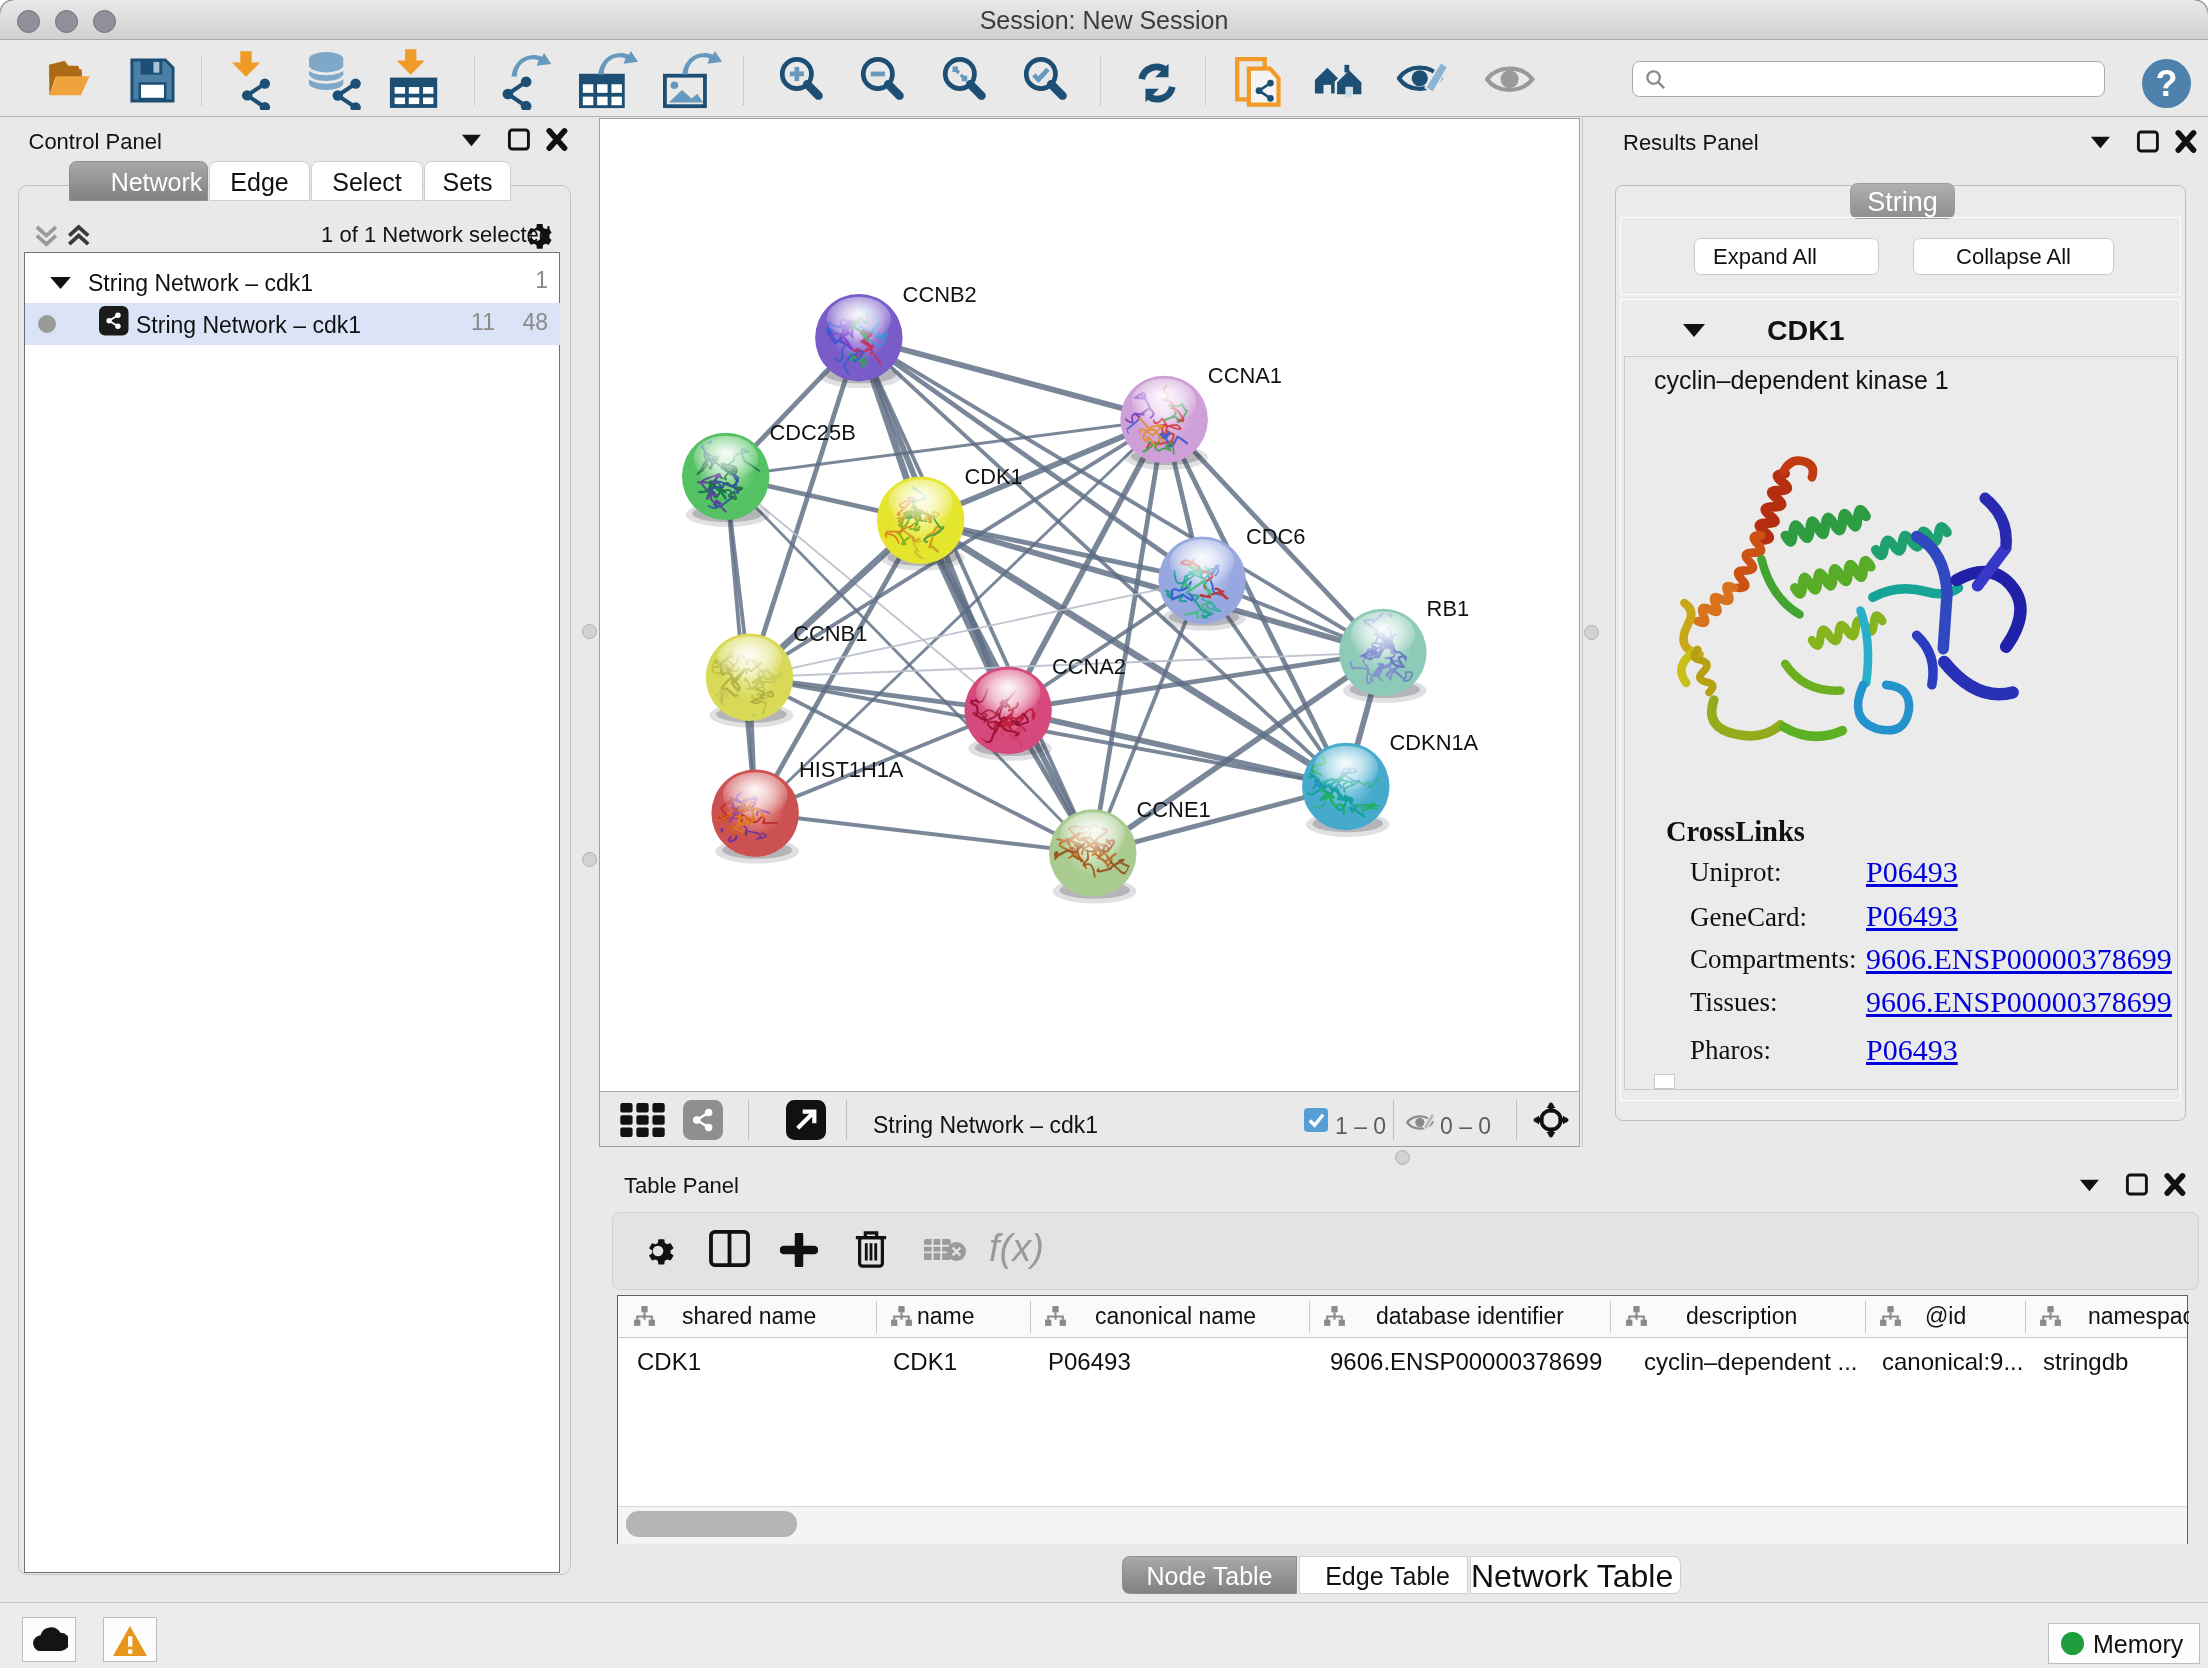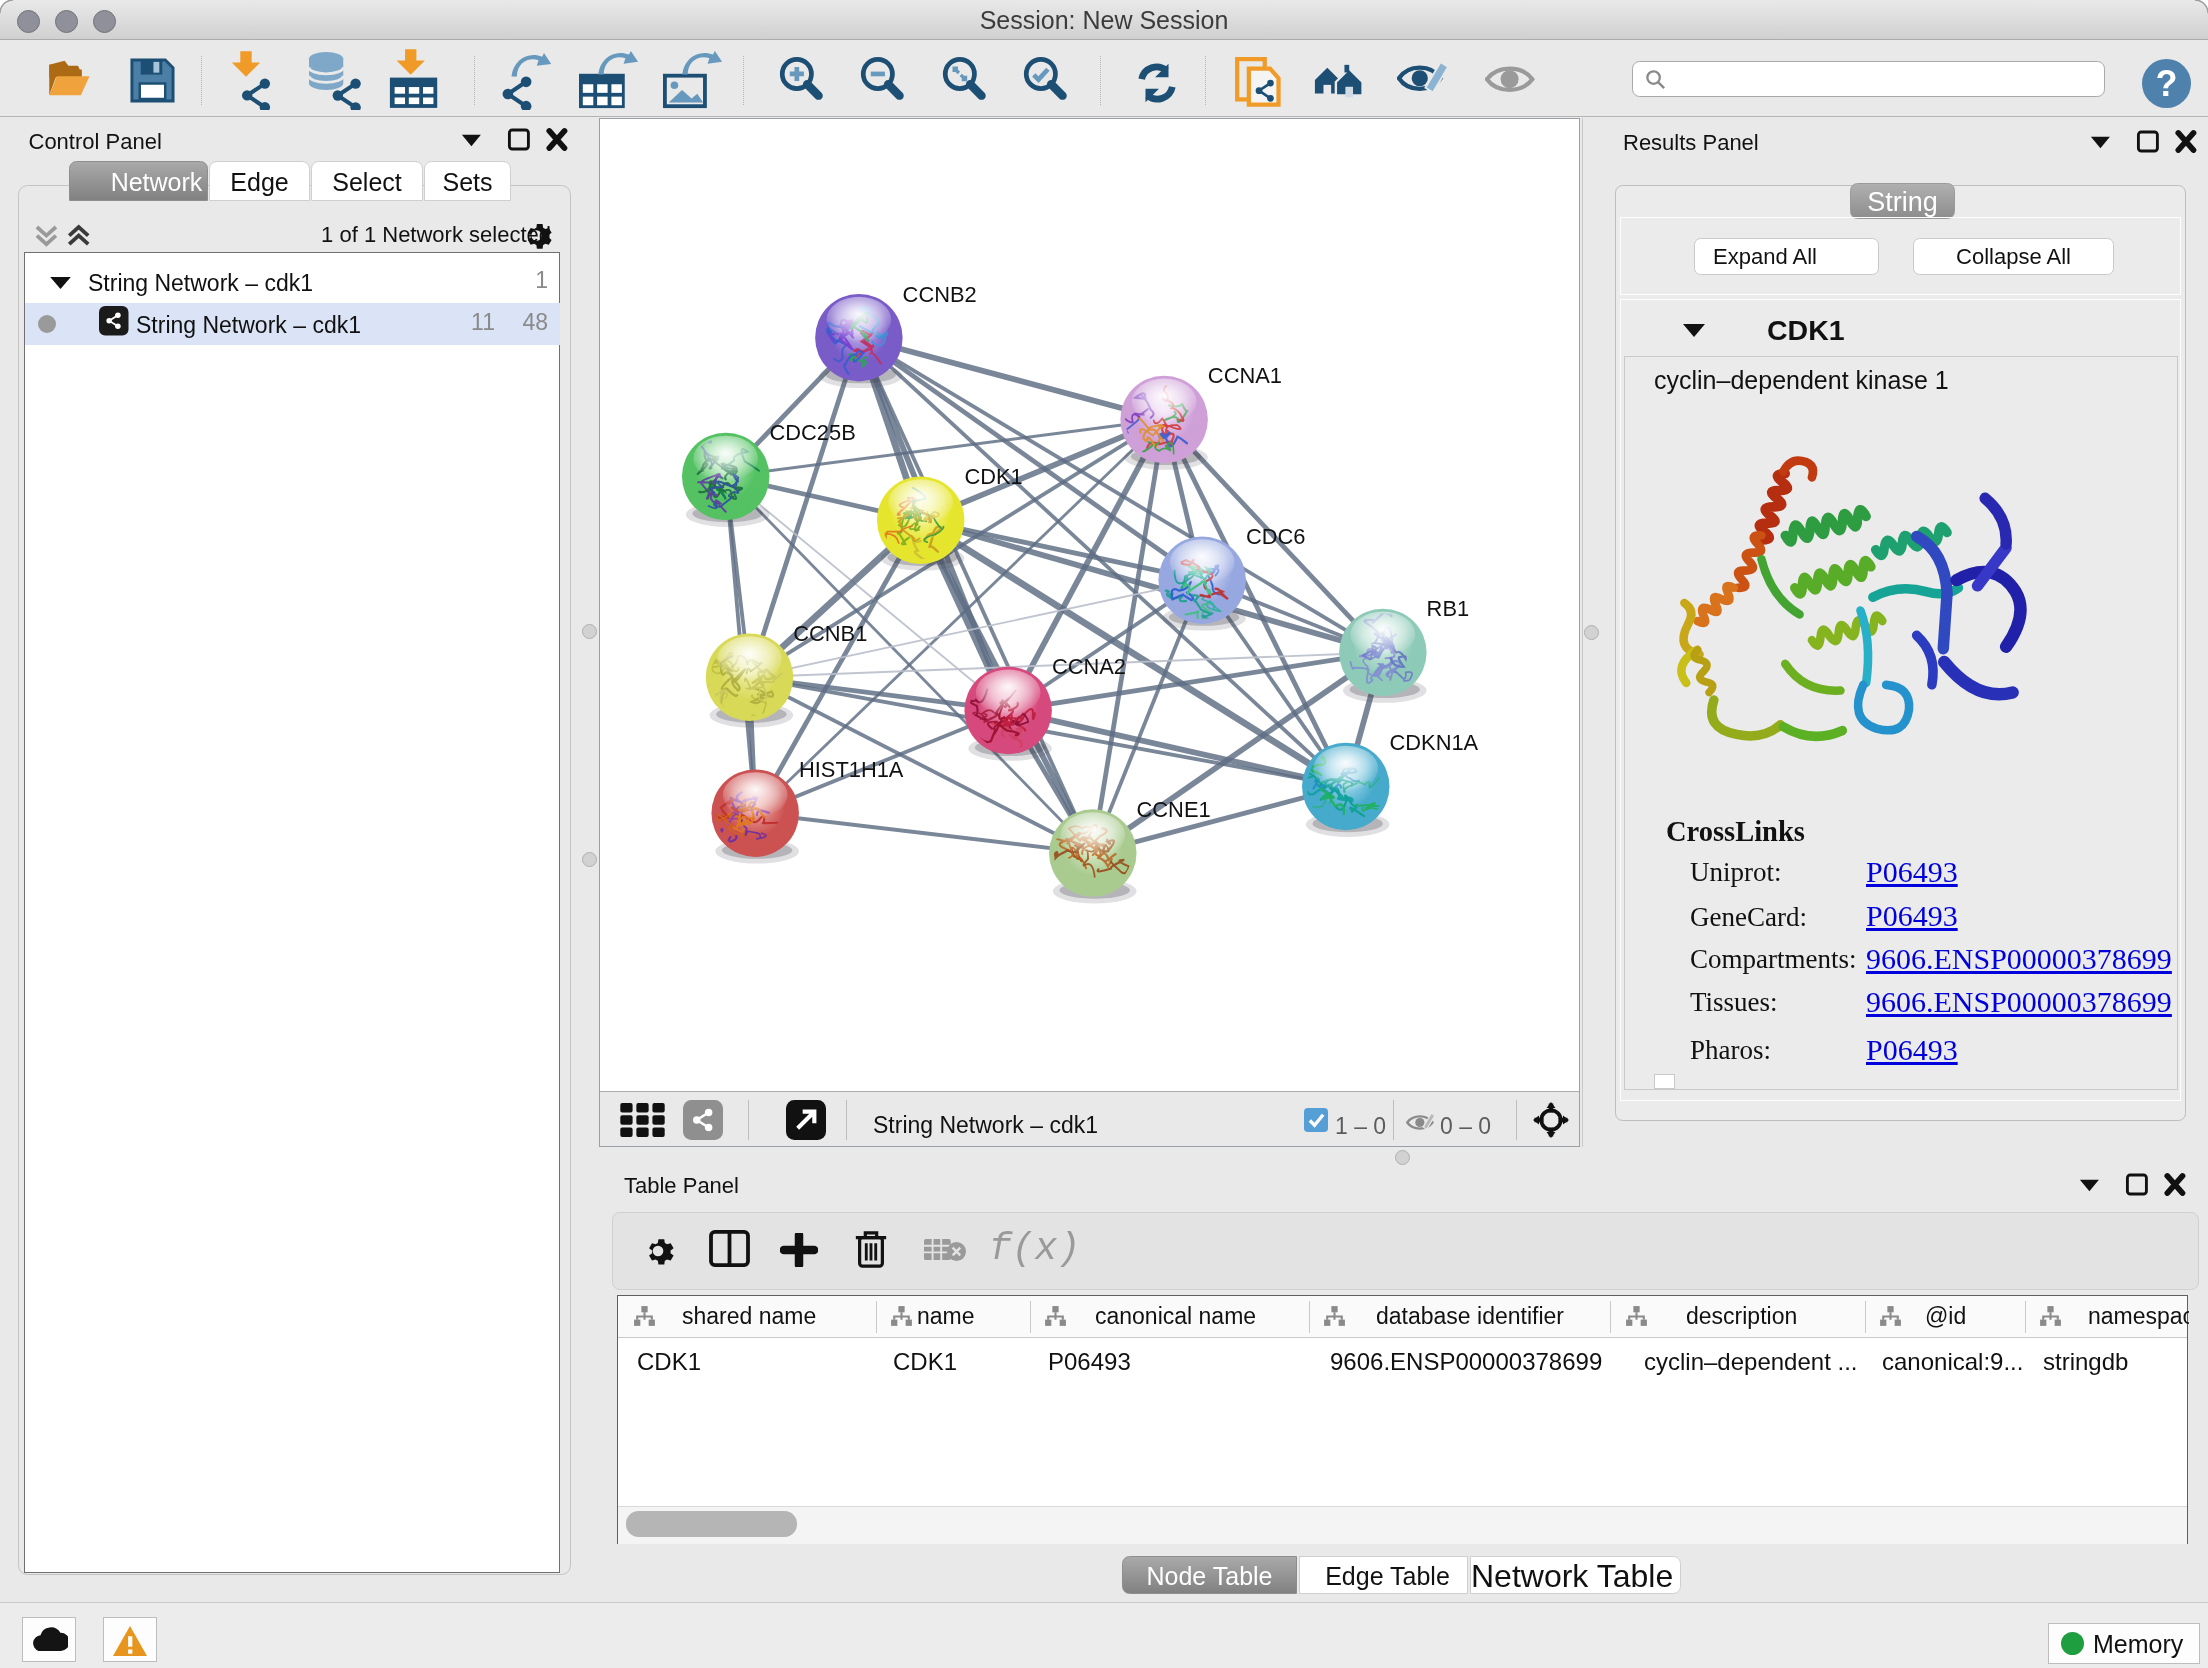--- a/index.html
+++ b/index.html
@@ -715,21 +715,21 @@
     <path d="M14 15v18M19 15v18M24 15v18" stroke="#111" stroke-width="3"></path>
   </svg>
 <svg class="abs" style="left:924px;top:1239px;" width="42" height="23" viewBox="0 0 44 24">
     <g fill="#9a9a9a">
       <rect x="0" y="0" width="28" height="22" rx="2"></rect>
       <path d="M0 7h28M0 14h28M9 0v22M18 0v22" stroke="#e3e3e3" stroke-width="2"></path>
       <circle cx="34" cy="13" r="10"></circle>
       <path d="M30 9l8 8M38 9l-8 8" stroke="#e3e3e3" stroke-width="2.6"></path>
     </g>
   </svg>
-<div class="abs" style="left:989px;top:1227px;font-family:Liberation Mono, monospace;font-style:italic;font-size:38px;color:#9a9a9a;">f(x)</div>
+<div class="abs" style="left:989px;top:1227px;font-family:Liberation Sans, sans-serif;font-style:italic;font-size:38px;color:#9a9a9a;">f(x)</div>
 <div class="abs" style="left:617px;top:1295px;width:1571px;height:249px;background:#fff;border:1px solid #5f5f5f;"></div>
 <div class="abs" style="left:618px;top:1296px;width:1569px;height:42px;background:#fafafa;border-bottom:1px solid #c9c9c9;"></div>
 <div class="abs" style="left:632px;top:1304px;"><svg width="25" height="25" viewBox="0 0 24 24" style="vertical-align:-3.8px;">
       <g fill="#8a8a8a">
         <rect x="9" y="2" width="6" height="6"></rect>
         <rect x="2" y="15" width="6" height="6"></rect>
         <rect x="16" y="15" width="6" height="6"></rect>
         <path d="M12 8v4M5 15v-3h14v3M12 8v7" stroke="#8a8a8a" stroke-width="2" fill="none"></path>
       </g>
     </svg></div>

